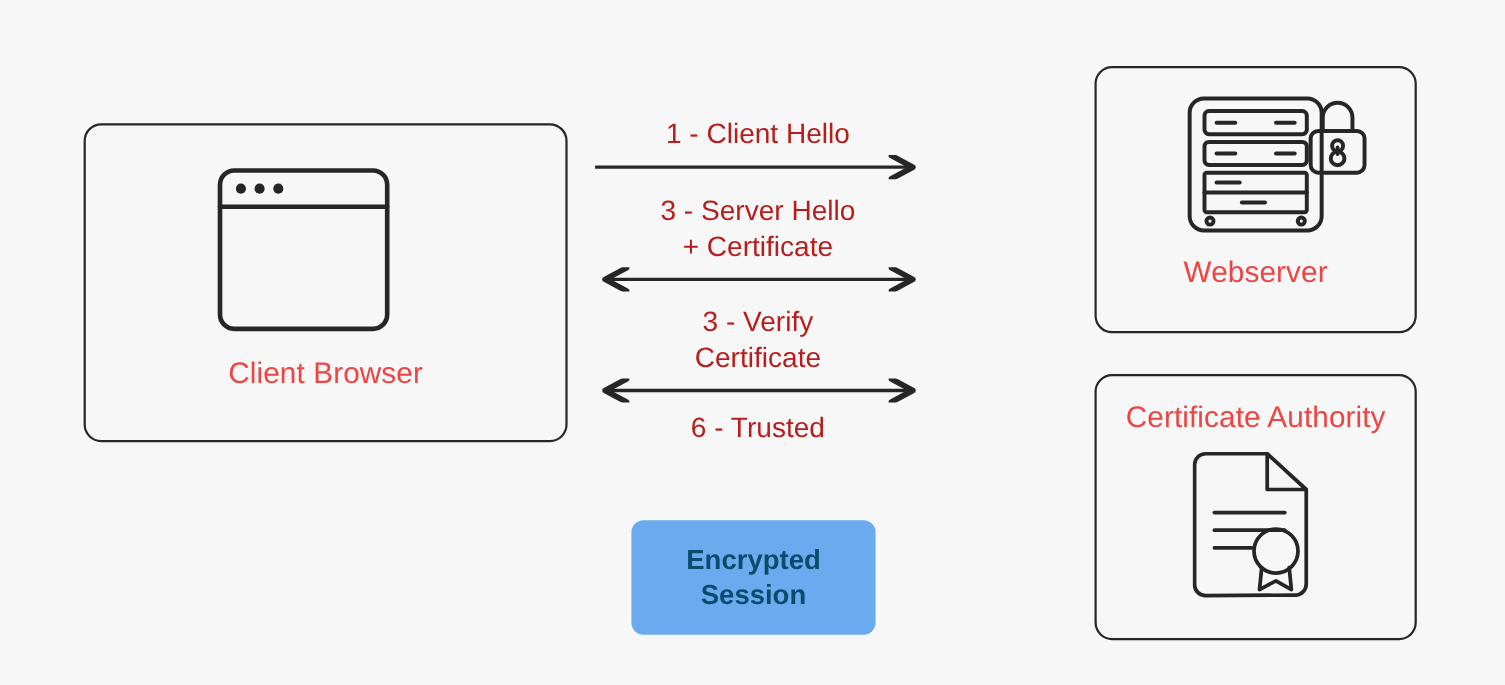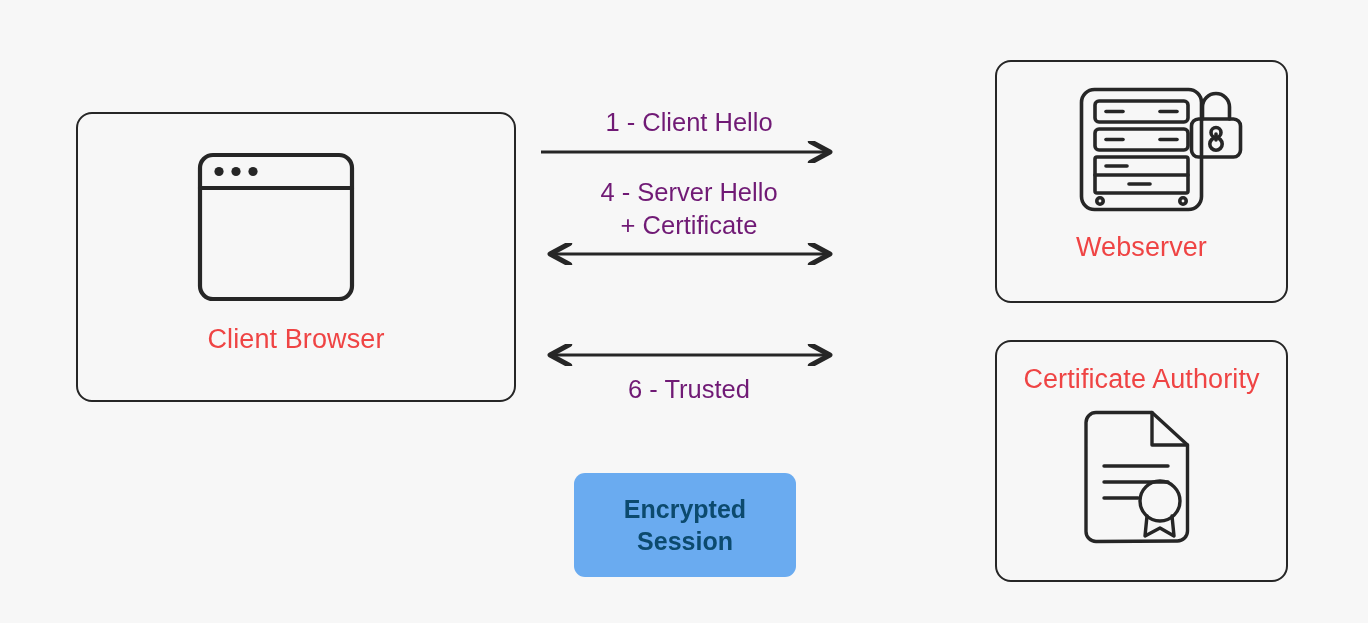--- a/index.html
+++ b/index.html
@@ -62,21 +62,21 @@
   }
 
   
   .msg-label {
     position: absolute;
     width: 310px;
     left: 534px;
     text-align: center;
     font-size: 25.5px;
     line-height: 33px;
-    color: #701a75;
+    color: #b91c1c;
     white-space: pre-line;
   }
   #msg-1 { top: 106px; }
   #msg-2 { top: 176px; }
   #msg-3 { top: 277px; }
   #msg-4 { top: 373px; }
 
   .arrow-svg {
     position: absolute;
     left: 538px;
@@ -179,36 +179,38 @@
     <svg viewBox="0 0 304 22" width="304" height="22">
       <defs>
         <marker id="head-r1" markerWidth="9" markerHeight="9" refX="7.2" refY="4.5" orient="auto">
           <path d="M1,1 L7.5,4.5 L1,8" fill="none" stroke="#262626" stroke-width="1.7" stroke-linecap="round" stroke-linejoin="round"></path>
         </marker>
       </defs>
       <line x1="3" y1="11" x2="291" y2="11" stroke="#262626" stroke-width="3" marker-end="url(#head-r1)"></line>
     </svg>
   </div>
 
-  <div class="msg-label" id="msg-2">4 - Server Hello
+  <div class="msg-label" id="msg-2">3 - Server Hello
 + Certificate</div>
   <div class="arrow-svg" id="arrow-2">
     <svg viewBox="0 0 304 22" width="304" height="22">
       <defs>
         <marker id="head-r2" markerWidth="9" markerHeight="9" refX="7.2" refY="4.5" orient="auto">
           <path d="M1,1 L7.5,4.5 L1,8" fill="none" stroke="#262626" stroke-width="1.7" stroke-linecap="round" stroke-linejoin="round"></path>
         </marker>
         <marker id="head-l2" markerWidth="9" markerHeight="9" refX="1.8" refY="4.5" orient="auto">
           <path d="M8,1 L1.5,4.5 L8,8" fill="none" stroke="#262626" stroke-width="1.7" stroke-linecap="round" stroke-linejoin="round"></path>
         </marker>
       </defs>
       <line x1="13" y1="11" x2="291" y2="11" stroke="#262626" stroke-width="3" marker-end="url(#head-r2)" marker-start="url(#head-l2)"></line>
     </svg>
   </div>
 
+  <div class="msg-label" id="msg-3">3 - Verify
+Certificate</div>
   <div class="arrow-svg" id="arrow-3">
     <svg viewBox="0 0 304 22" width="304" height="22">
       <defs>
         <marker id="head-r3" markerWidth="9" markerHeight="9" refX="7.2" refY="4.5" orient="auto">
           <path d="M1,1 L7.5,4.5 L1,8" fill="none" stroke="#262626" stroke-width="1.7" stroke-linecap="round" stroke-linejoin="round"></path>
         </marker>
         <marker id="head-l3" markerWidth="9" markerHeight="9" refX="1.8" refY="4.5" orient="auto">
           <path d="M8,1 L1.5,4.5 L8,8" fill="none" stroke="#262626" stroke-width="1.7" stroke-linecap="round" stroke-linejoin="round"></path>
         </marker>
       </defs>

